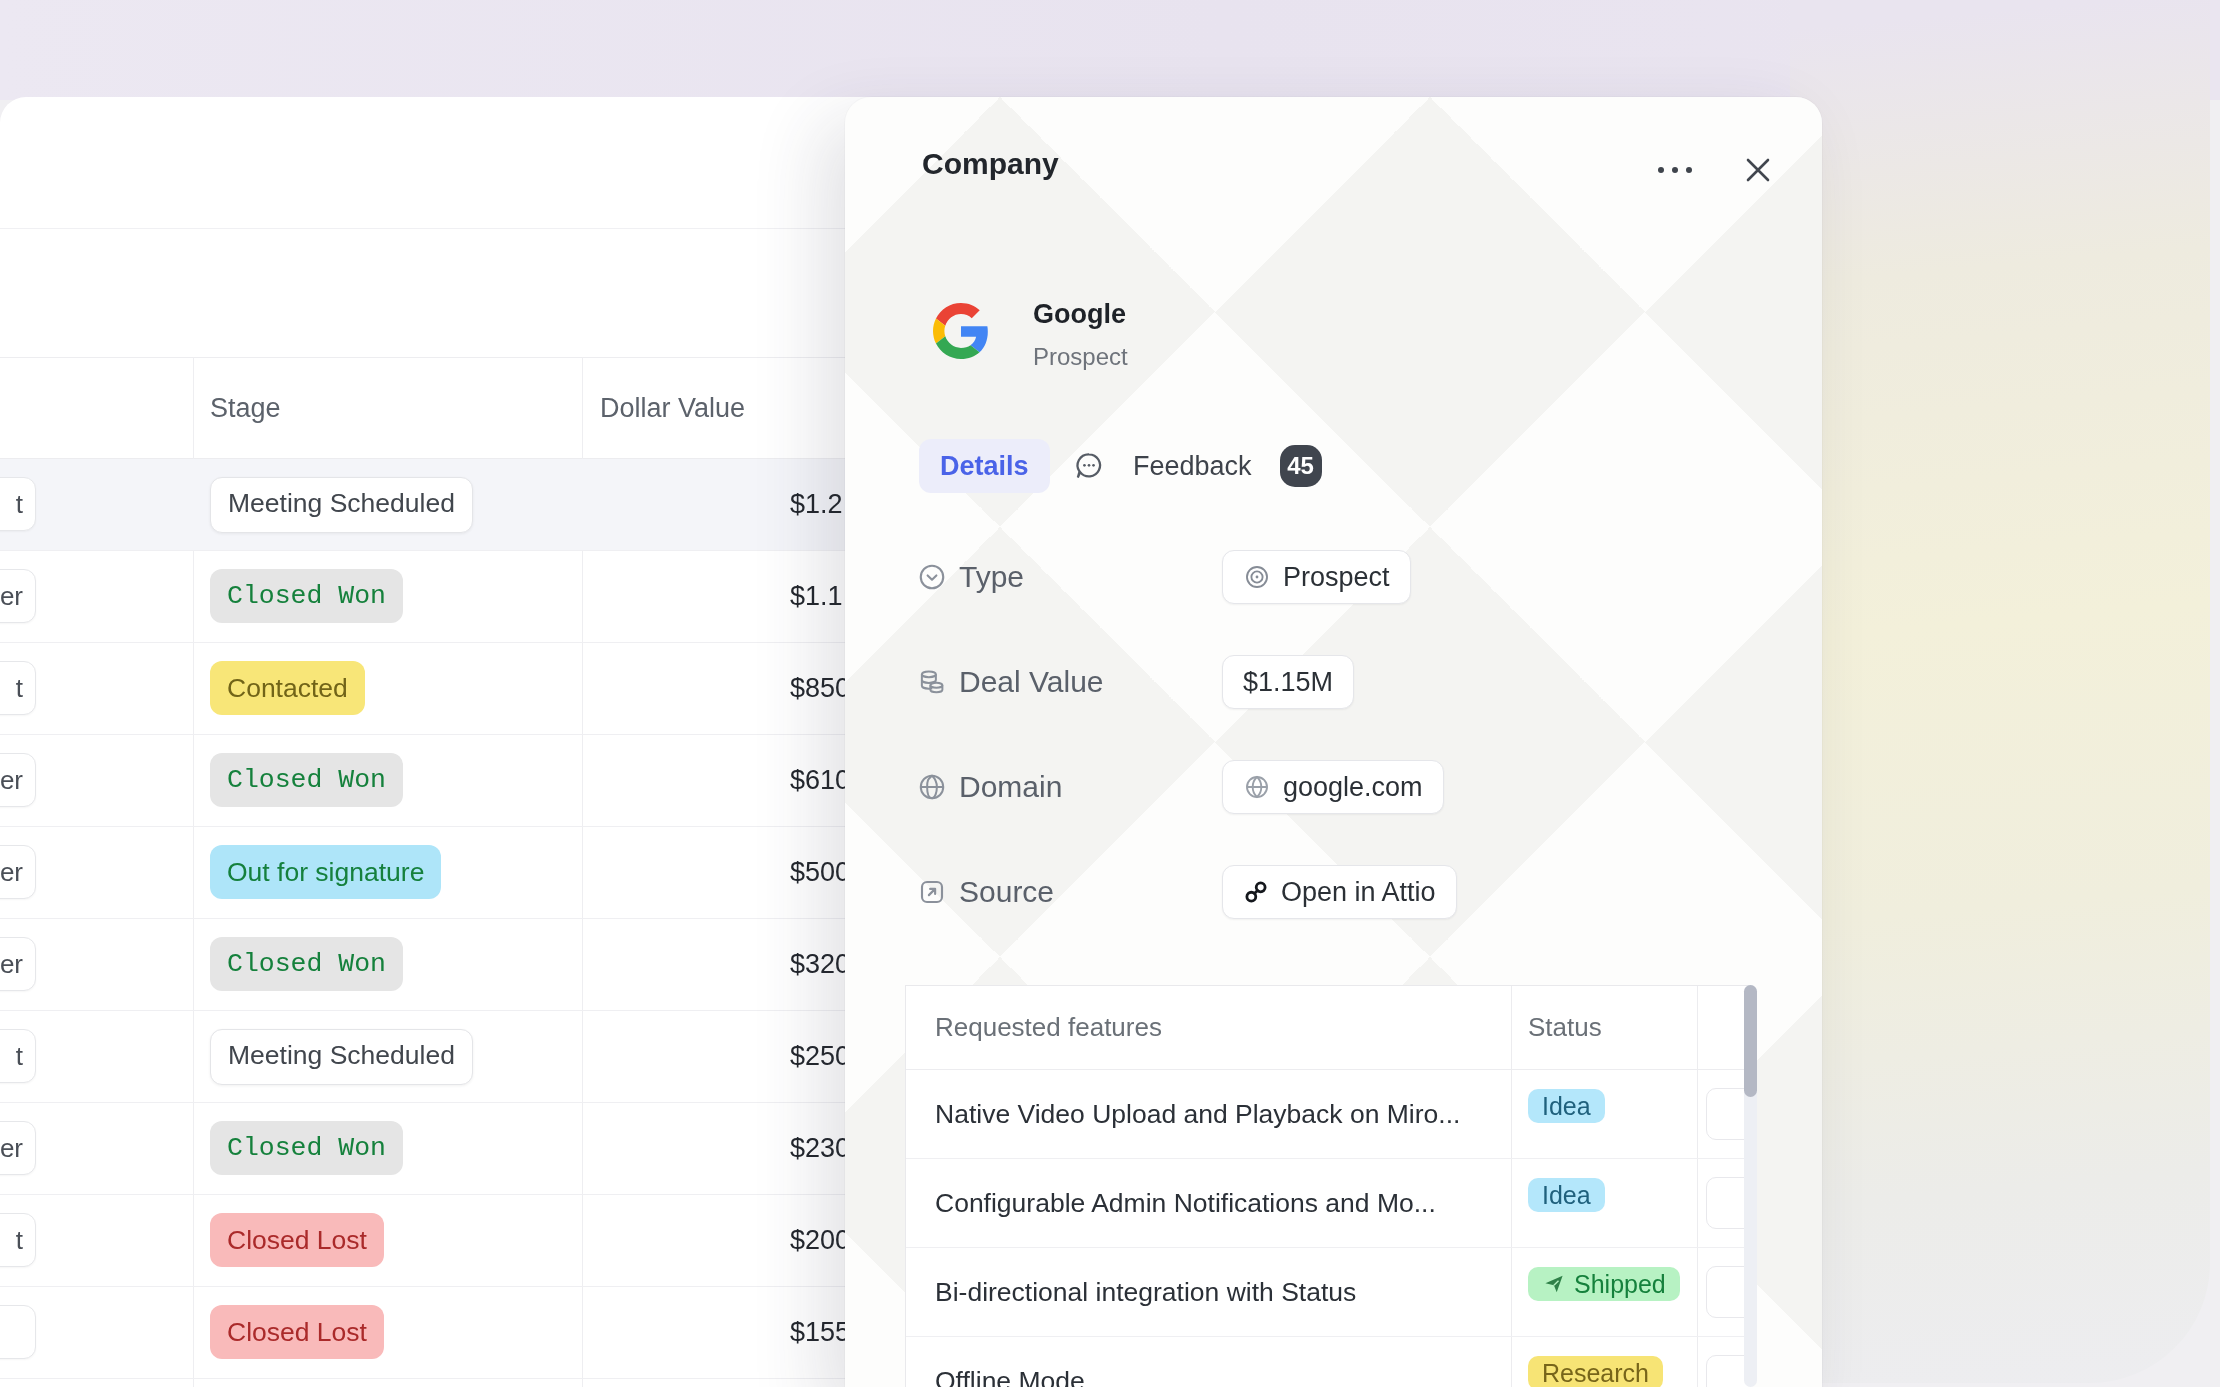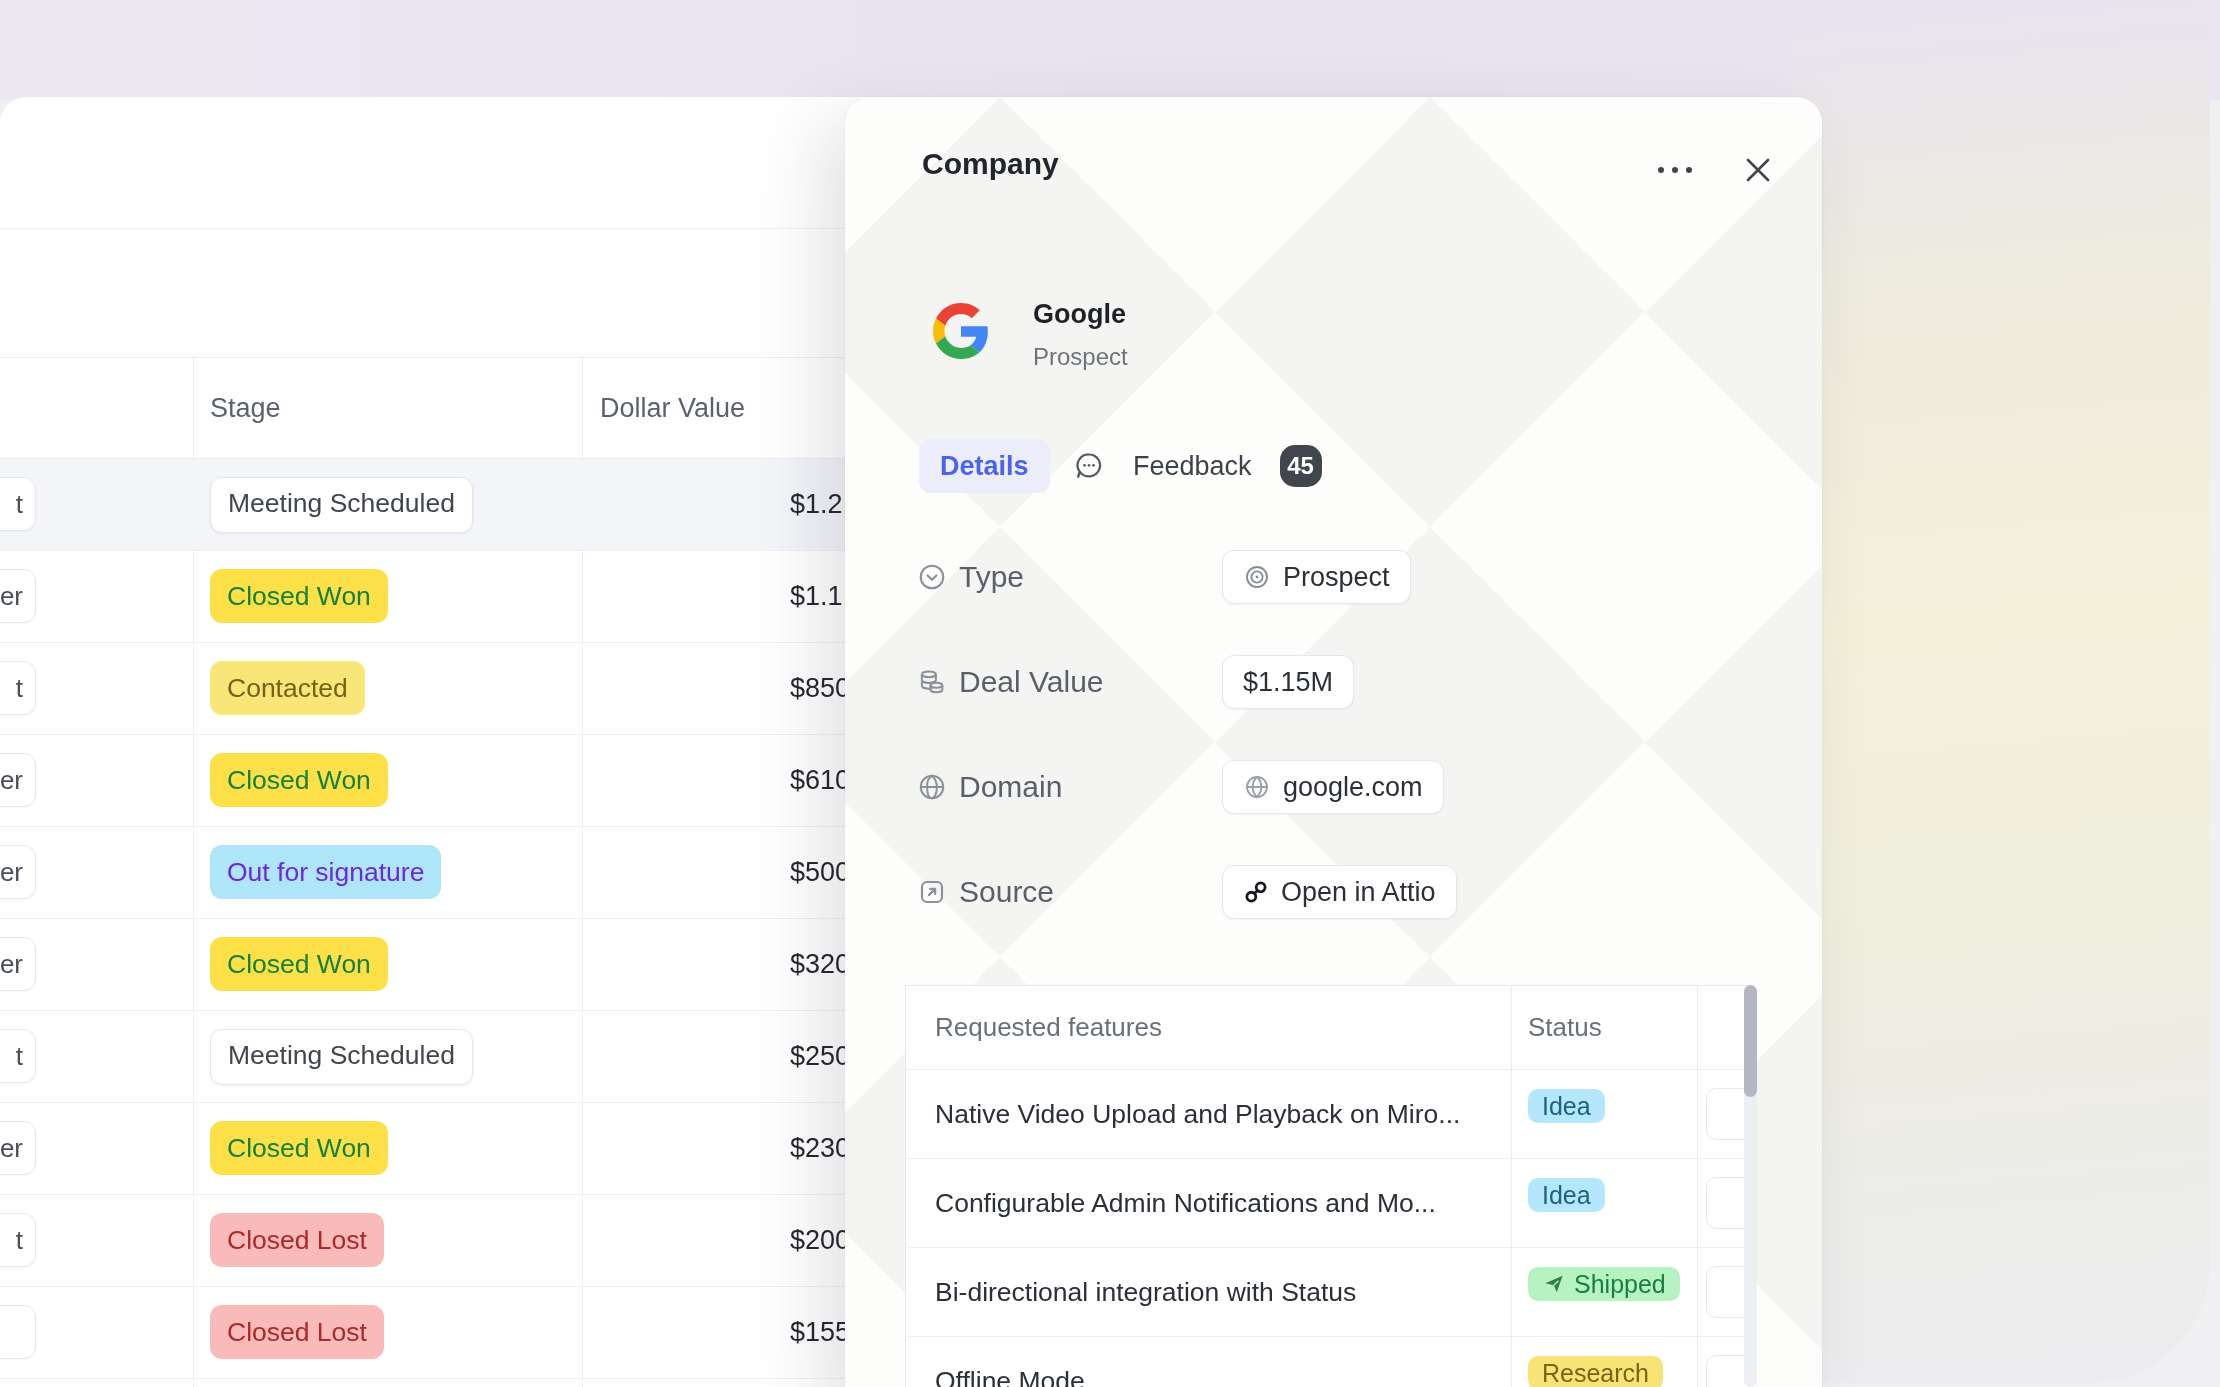--- a/index.html
+++ b/index.html
@@ -28,23 +28,23 @@
   .lrow.selected{background:#f4f5f9;}
   .lrow.partial{border-bottom:none;}
   .name-pill{position:absolute;left:-36px;top:18px;height:54px;width:72px;
     background:#fff;border:1.5px solid #e6e7ea;border-radius:12px;
     box-sizing:border-box;display:flex;align-items:center;justify-content:flex-end;
     padding-right:12px;font-size:26px;color:#4a4f57;box-shadow:0 1px 2px rgba(0,0,0,.04);}
   .stage-badge{position:absolute;left:210px;top:18px;height:54px;line-height:54px;
     padding:0 17px;border-radius:12px;font-size:26.5px;white-space:nowrap;}
   .c-white{background:#fff;border:1.5px solid #e4e5e8;color:#41464d;line-height:51px;
     box-shadow:0 1px 3px rgba(0,0,0,.06);}
-  .c-green{background:#fde047;color:#15813c;}
+  .c-green{background:#e5e5e5;color:#15813c;font-family:Liberation Mono, monospace;}
   .c-yellow{background:#f8e678;color:#716418;}
-  .c-blue{background:#aee5f9;color:#6d28d9;}
+  .c-blue{background:#aee5f9;color:#15803d;}
   .c-red{background:#f9baba;color:#aa2a2a;}
   .dollar{position:absolute;left:790px;top:0;line-height:91px;font-size:27px;color:#23272d;white-space:nowrap;}
 
   
   .panel{position:absolute;left:845px;top:97px;width:977px;height:1300px;z-index:5;
     background:#f4f4f2;border-radius:26px 26px 0 0;overflow:hidden;
     box-shadow:-24px 24px 70px rgba(50,50,70,.14),0 0 0 1px rgba(0,0,0,.02);}
   .panel .argyle{position:absolute;inset:0;pointer-events:none;
     background:repeating-conic-gradient(from 45deg,rgba(255,255,255,.78) 0 90deg,rgba(255,255,255,0) 0 180deg);
     background-size:430px 430px;background-position:-60px -215px;}

